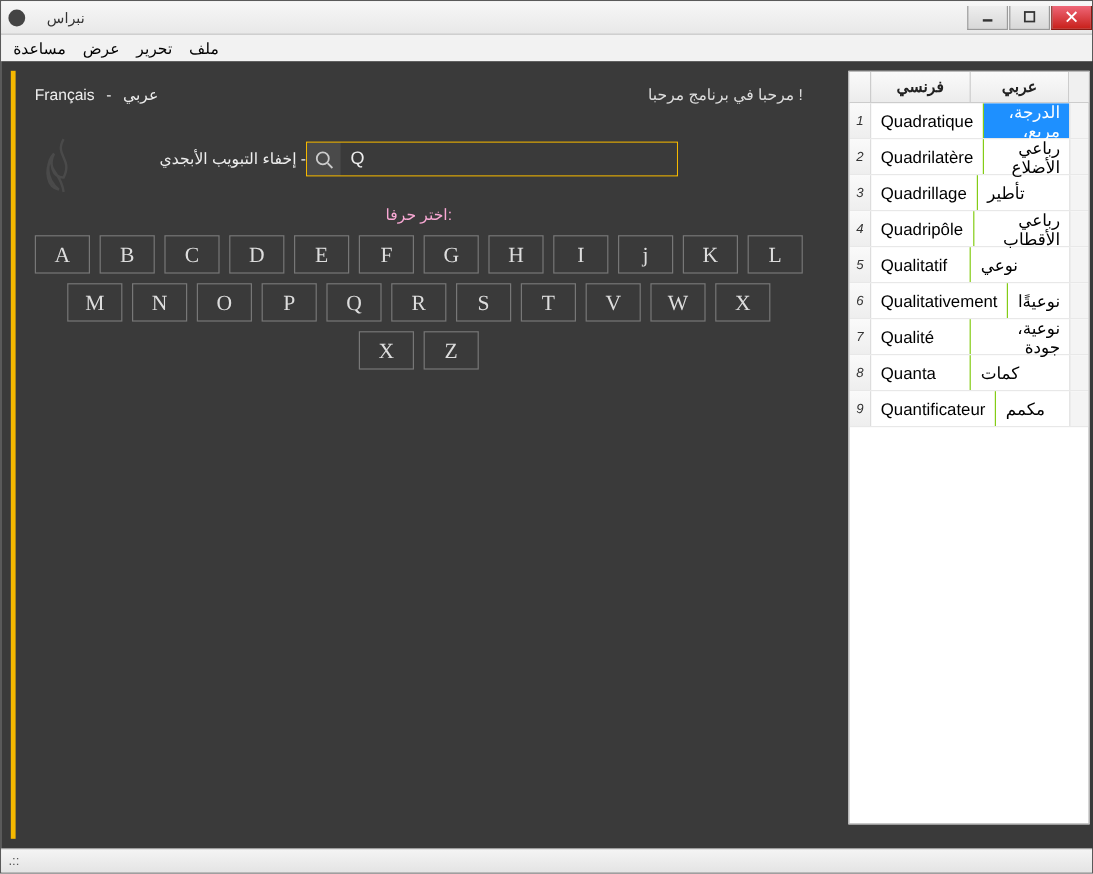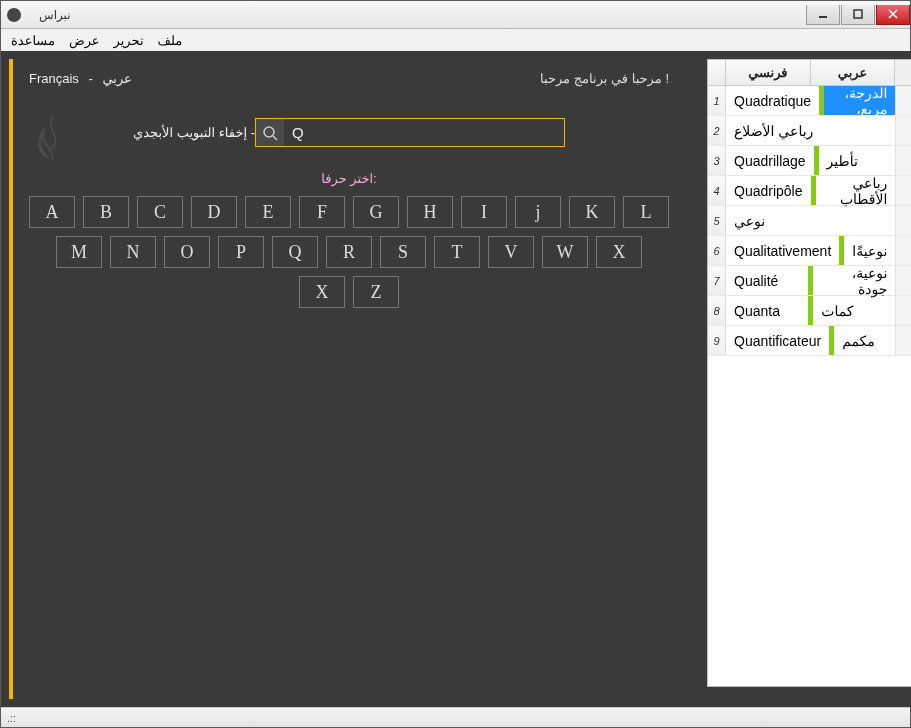--- a/index.html
+++ b/index.html
@@ -209,21 +209,21 @@
   width:18px;
   background:linear-gradient(#fafafa,#eee);
   border-right:1px solid #ddd;
   display:flex; align-items:center; justify-content:center;
   font-size:11px; color:#333; font-style:italic;
 }
 .trow .c1 {
   flex:1;
   padding:0 8px;
   display:flex; align-items:center;
-  border-right:5px solid #84cc16;
+  border-right:1px solid #84cc16;
 }
 .trow .c2 {
   flex:1;
   padding:0 8px;
   display:flex; align-items:center; justify-content:flex-end;
   direction:rtl;
 }
 .trow .scr { width:16px; background:#f4f4f4; border-left:1px solid #e0e0e0;}
 .trow.sel .c2 { background:#1e90ff; color:#fff; }
 .statusbar {
@@ -348,37 +348,39 @@
         </div>
         <div class="tbody" id="tbody">
             <div class="trow sel">
               <div class="idx">1</div>
               <div class="c1">Quadratique</div>
               <div class="c2">ثنائي الدرجة، مربع، تربيعي</div>
               <div class="scr"></div>
             </div>
             <div class="trow">
               <div class="idx">2</div>
+              <div class="c1">Quadrilatère</div>
               <div class="c2">رباعي الأضلاع</div>
               <div class="scr"></div>
             </div>
             <div class="trow">
               <div class="idx">3</div>
               <div class="c1">Quadrillage</div>
               <div class="c2">تأطير</div>
               <div class="scr"></div>
             </div>
             <div class="trow">
               <div class="idx">4</div>
               <div class="c1">Quadripôle</div>
               <div class="c2">رباعي الأقطاب</div>
               <div class="scr"></div>
             </div>
             <div class="trow">
               <div class="idx">5</div>
+              <div class="c1">Qualitatif</div>
               <div class="c2">نوعي</div>
               <div class="scr"></div>
             </div>
             <div class="trow">
               <div class="idx">6</div>
               <div class="c1">Qualitativement</div>
               <div class="c2">نوعيةًا</div>
               <div class="scr"></div>
             </div>
             <div class="trow">

